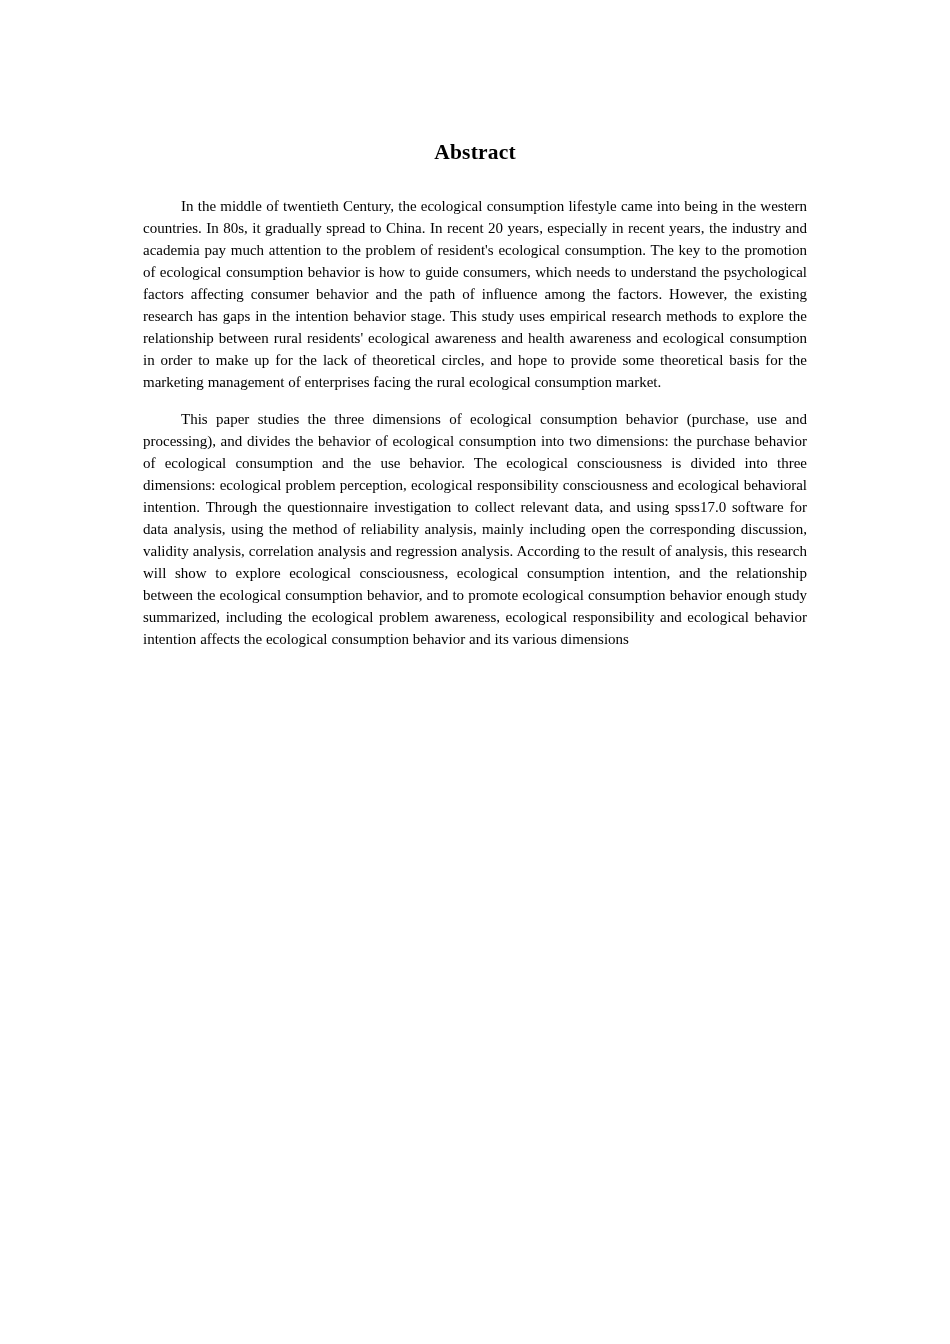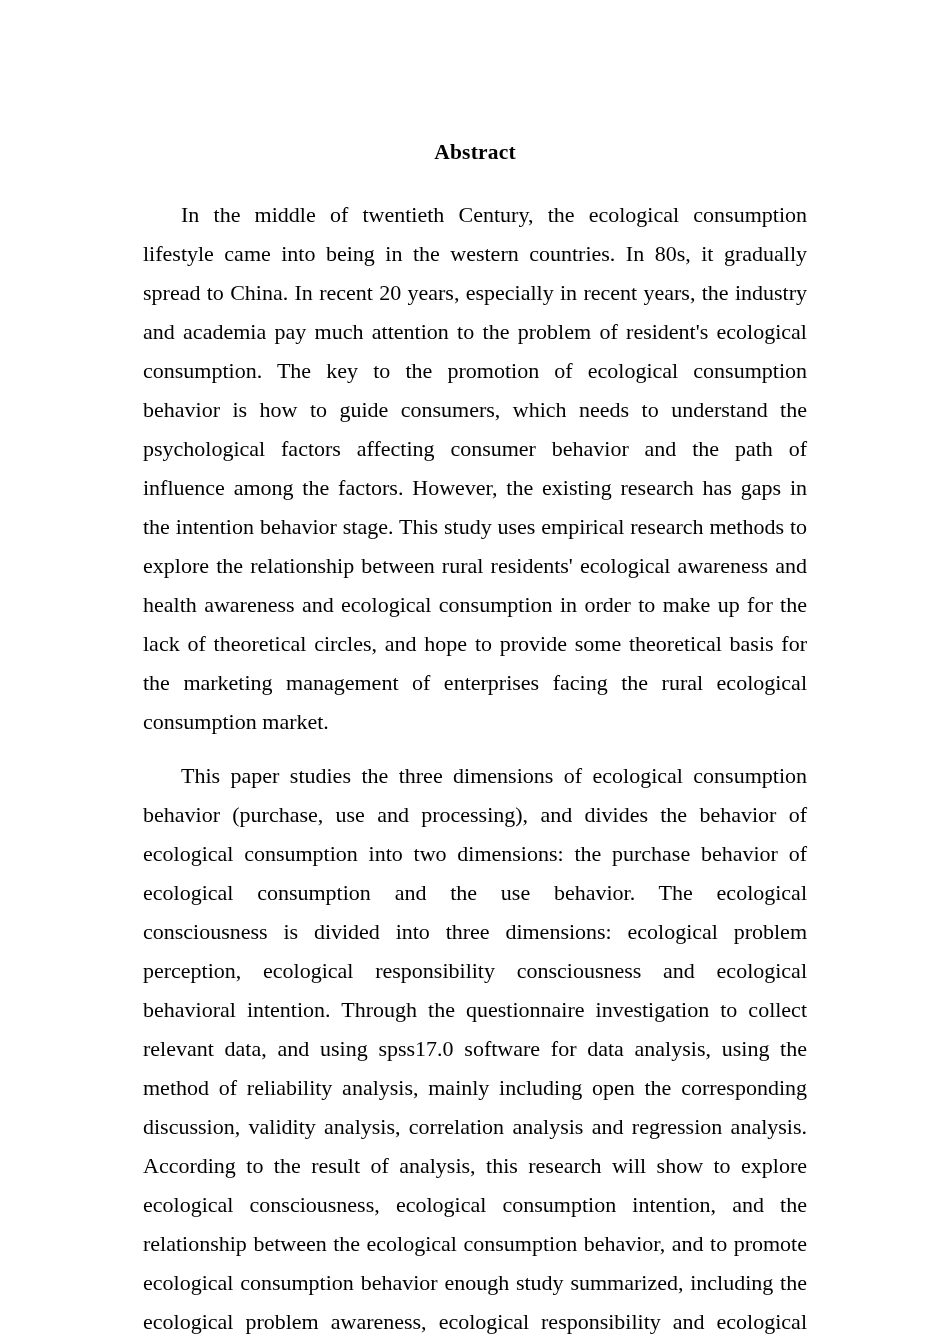--- a/index.html
+++ b/index.html
@@ -38,22 +38,22 @@
     letter-spacing: 0.2px;
     line-height: 1;
     padding-top: 142px;
   }
   .body-block {
     padding-top: 31px;
   }
   p.para {
     margin: 0 0 15px 0;
     padding: 0;
-    font-size: 22px;
-    line-height: 39px;
+    font-size: 15px;
+    line-height: 22px;
     text-align: justify;
     text-justify: inter-word;
     text-indent: 38px;
     word-spacing: 0.1px;
     hyphens: none;
     font-family: Liberation Serif, serif;
     -webkit-hyphens: none;
   }
   p.para:last-child {
     margin-bottom: 0;

